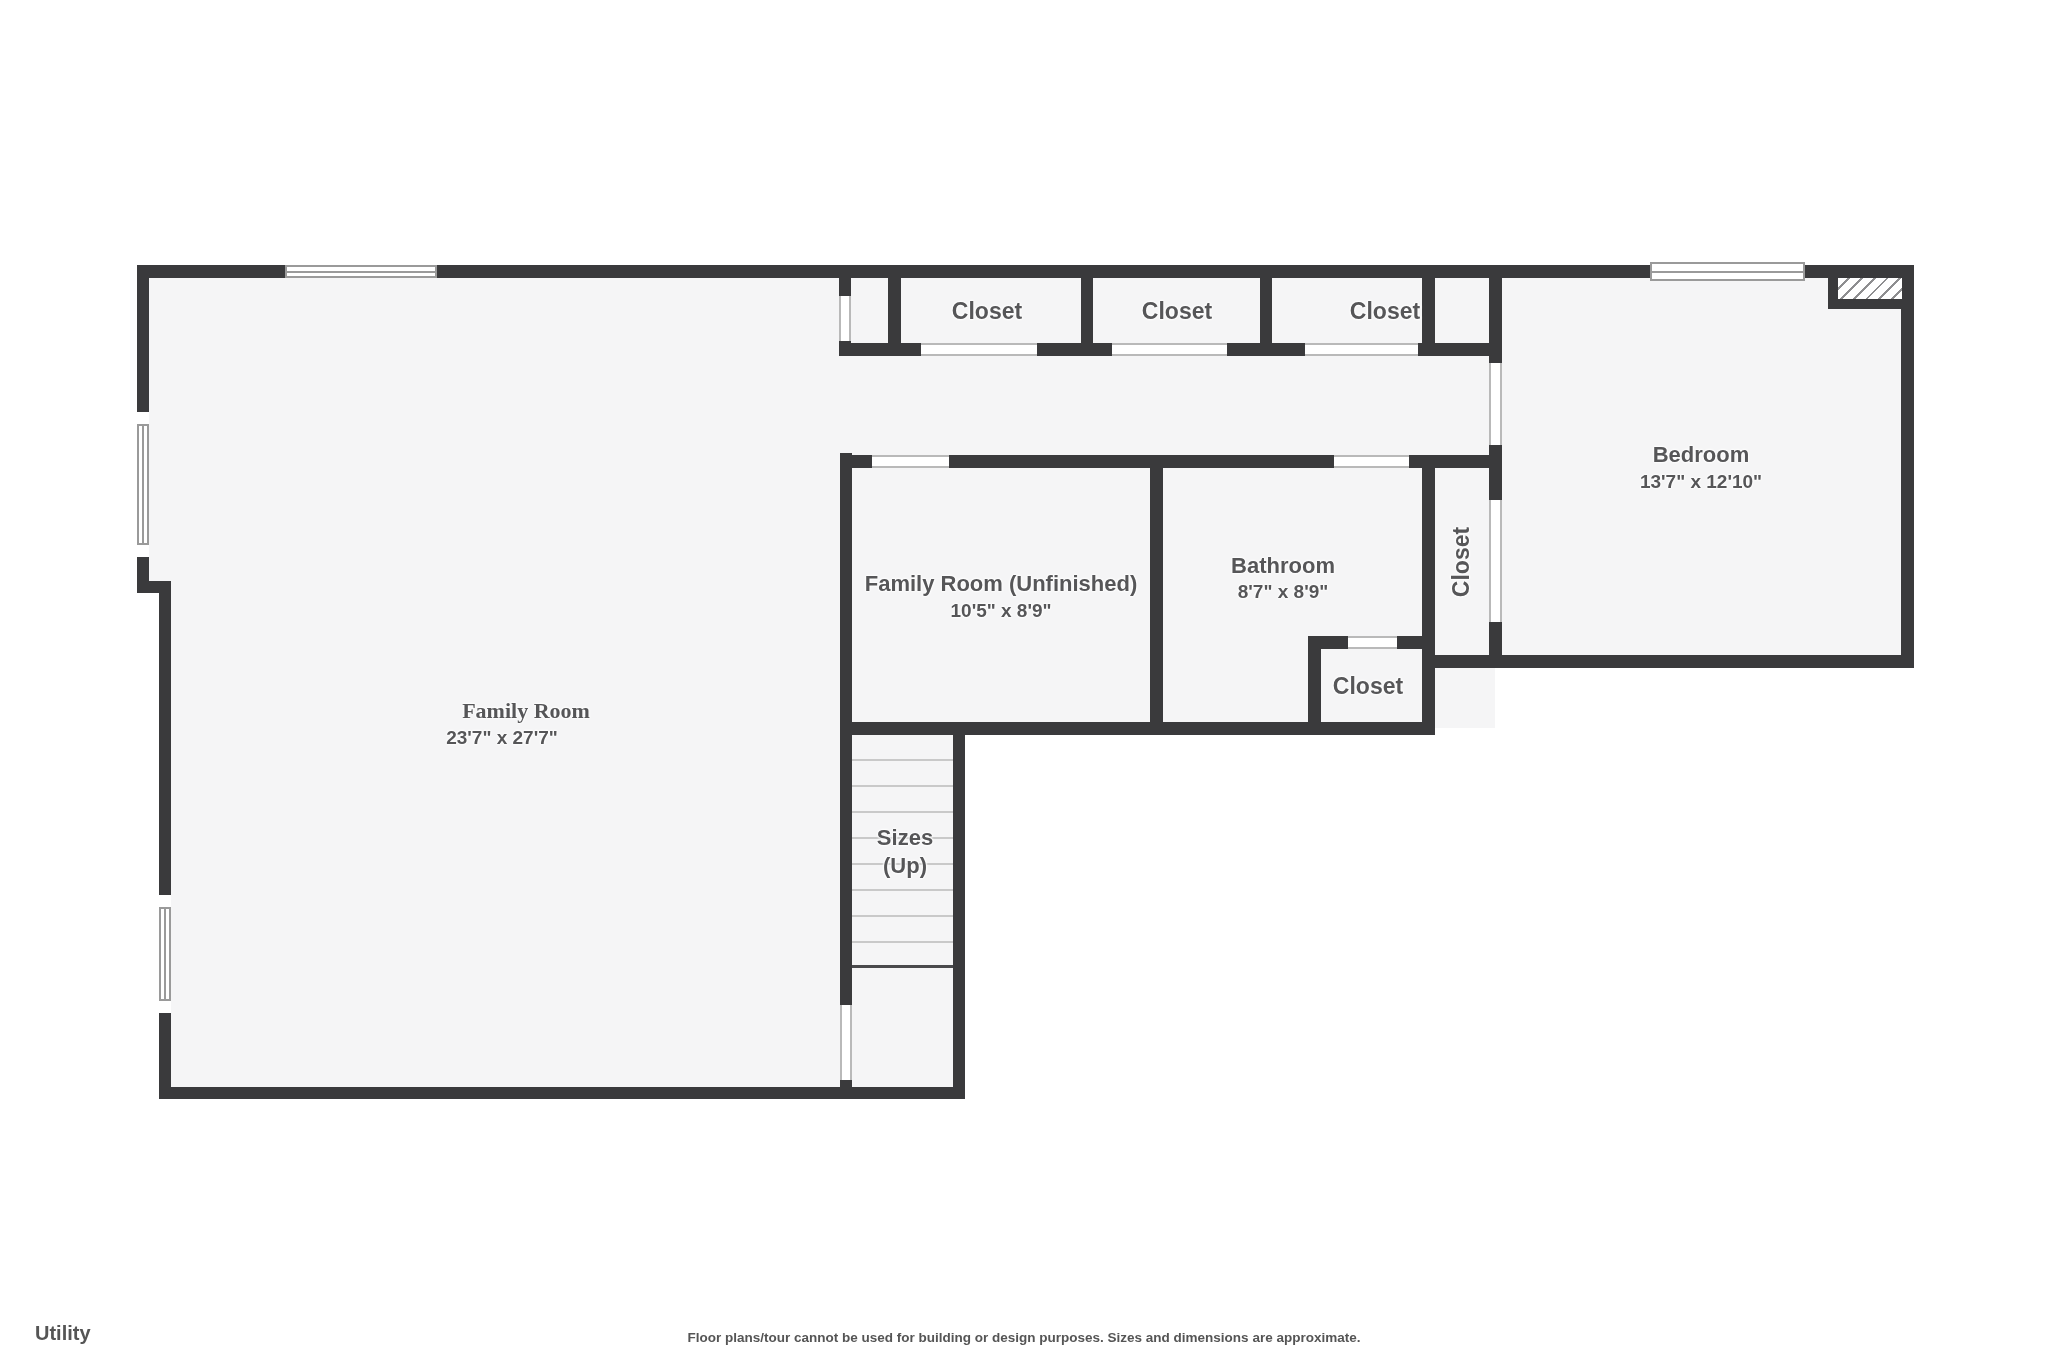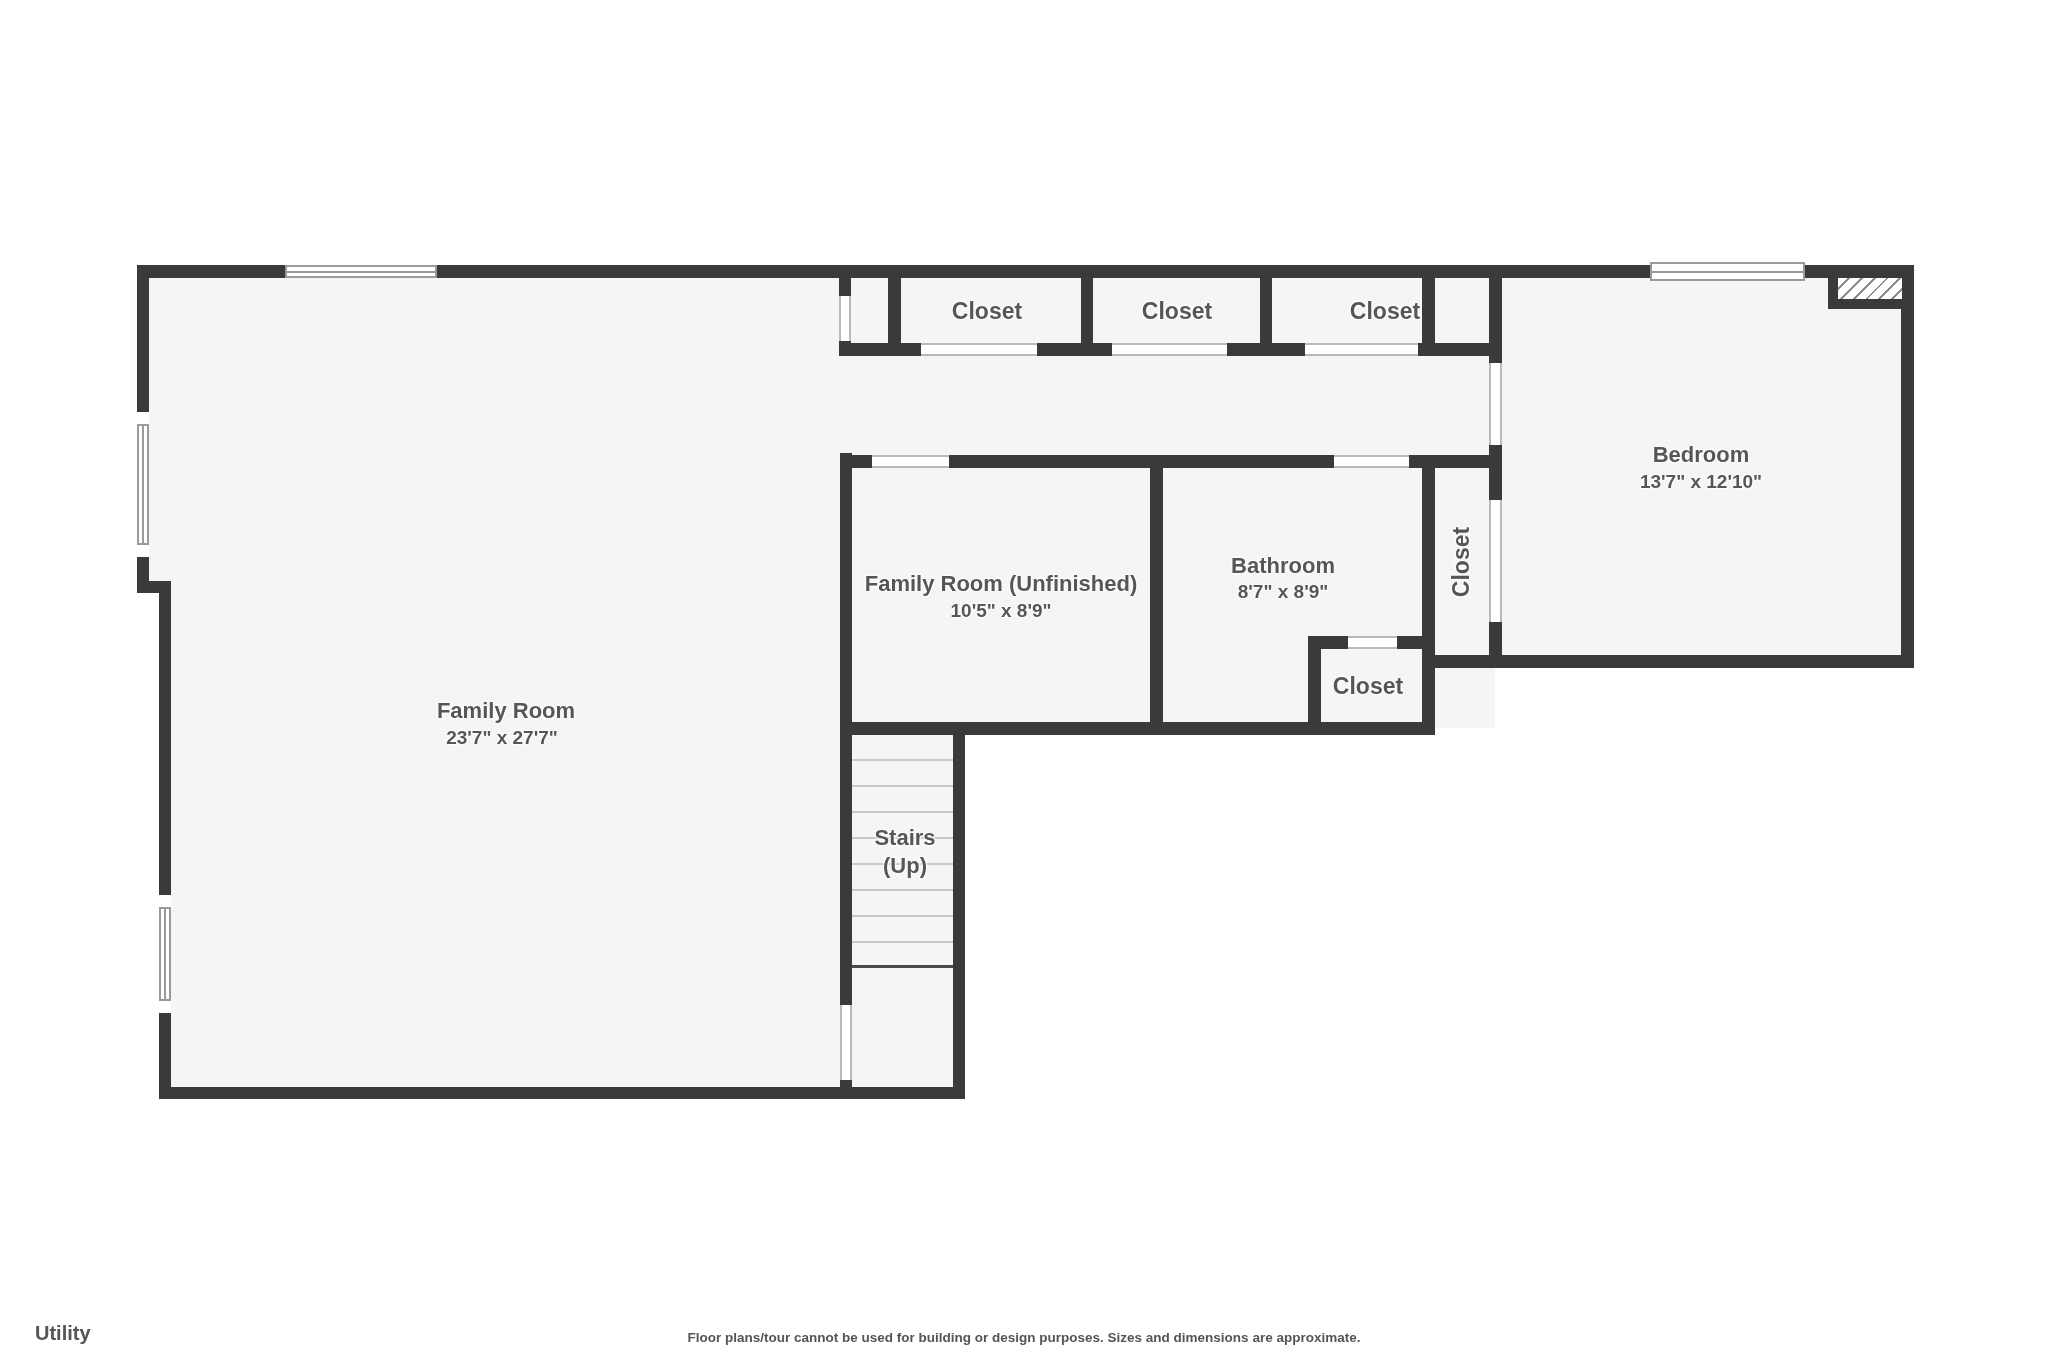--- a/index.html
+++ b/index.html
@@ -111,37 +111,37 @@
   <div class="tread" style="top:759px;"></div>
   <div class="tread" style="top:785px;"></div>
   <div class="tread" style="top:811px;"></div>
   <div class="tread" style="top:837px;"></div>
   <div class="tread" style="top:863px;"></div>
   <div class="tread" style="top:889px;"></div>
   <div class="tread" style="top:915px;"></div>
   <div class="tread" style="top:941px;"></div>
   <div class="tread-heavy" style="top:965px;"></div>
 
-  <div class="lbl name" style="left:506px;top:711px;">Family Room</div>
+  <div class="lbl name" style="left:526px;top:711px;font-family:Liberation Serif, serif;">Family Room</div>
   <div class="lbl dims" style="left:502px;top:738px;">23'7" x 27'7"</div>
 
   <div class="lbl name" style="left:1001px;top:584px;">Family Room (Unfinished)</div>
   <div class="lbl dims" style="left:1001px;top:611px;">10'5" x 8'9"</div>
 
   <div class="lbl name" style="left:1283px;top:566px;">Bathroom</div>
   <div class="lbl dims" style="left:1283px;top:592px;">8'7" x 8'9"</div>
 
   <div class="lbl name" style="left:1701px;top:455px;">Bedroom</div>
   <div class="lbl dims" style="left:1701px;top:482px;">13'7" x 12'10"</div>
 
   <div class="lbl closet-lbl" style="left:987px;top:311px;">Closet</div>
   <div class="lbl closet-lbl" style="left:1177px;top:311px;">Closet</div>
   <div class="lbl closet-lbl" style="left:1385px;top:311px;">Closet</div>
   <div class="lbl closet-lbl vert" style="left:1461px;top:562px;">Closet</div>
   <div class="lbl closet-lbl" style="left:1368px;top:686px;">Closet</div>
 
-  <div class="lbl stairs-lbl" style="left:905px;top:838px;">Stairs</div>
+  <div class="lbl stairs-lbl" style="left:905px;top:838px;">Sizes</div>
   <div class="lbl stairs-lbl" style="left:905px;top:866px;">(Up)</div>
 
   <div class="footer-floor">Utility</div>
   <div class="footer-disclaimer">Floor plans/tour cannot be used for building or design purposes. Sizes and dimensions are approximate.</div>
 
 </div>
 
 </body></html>

